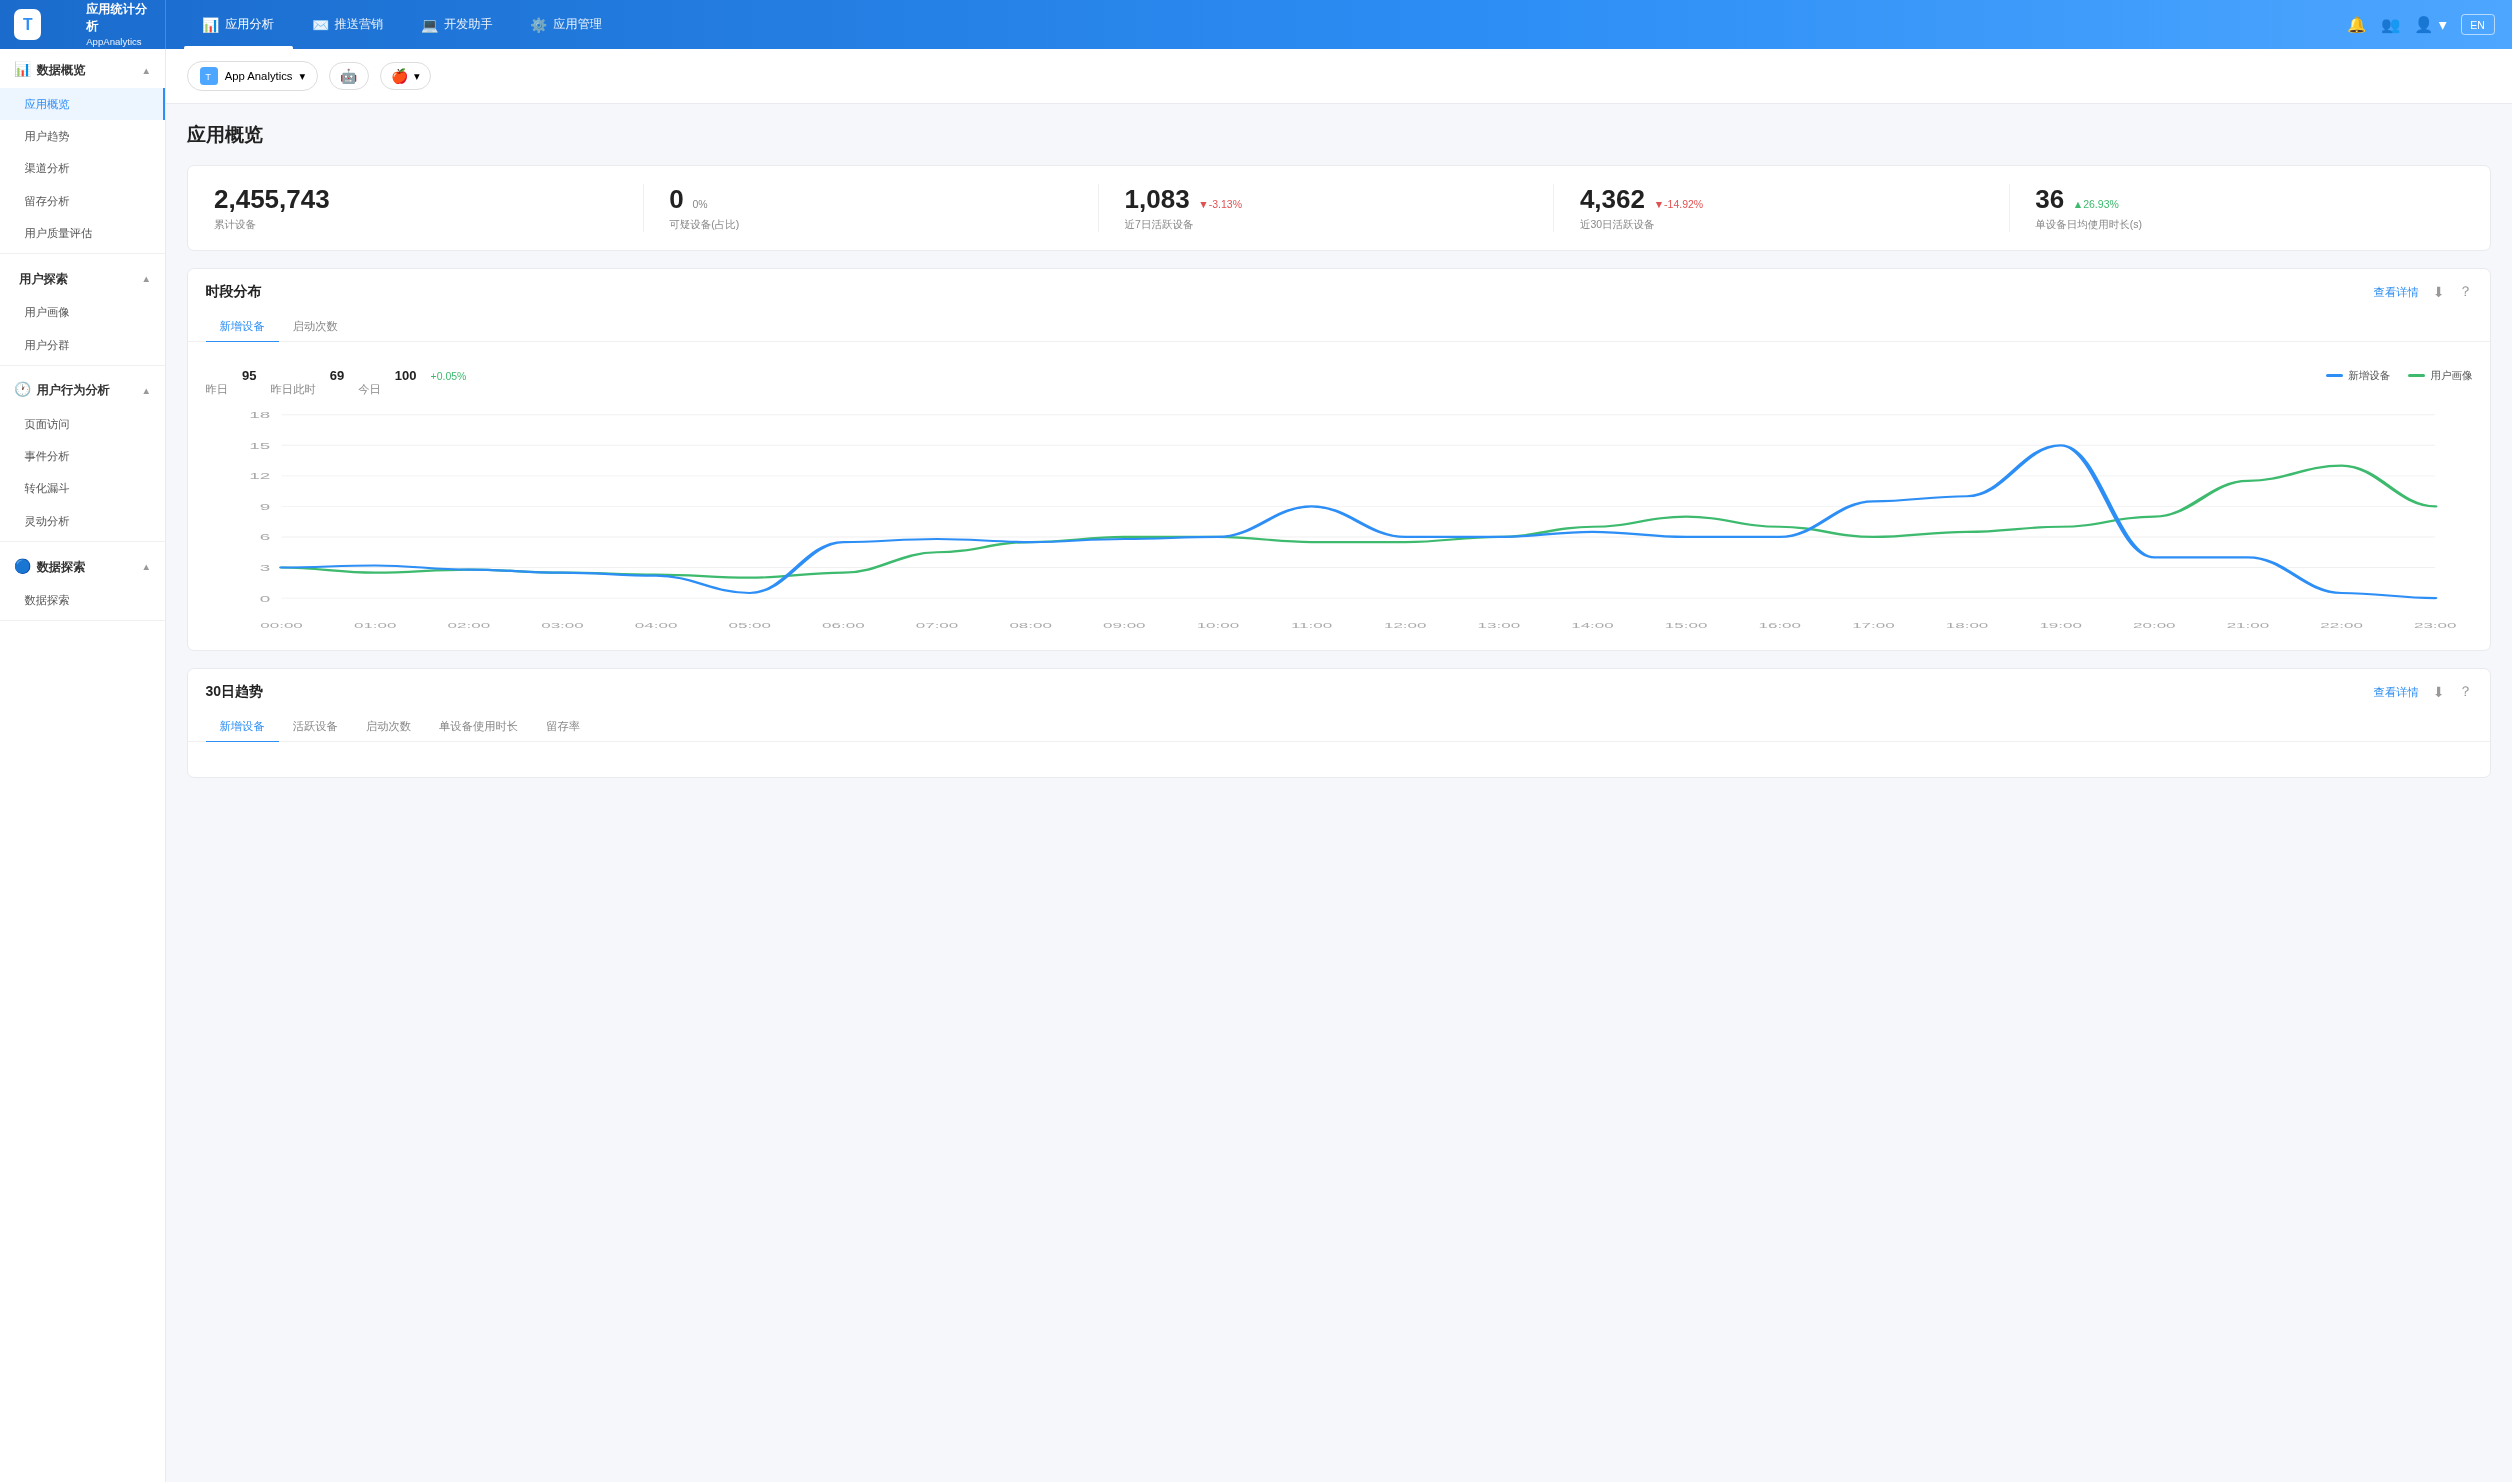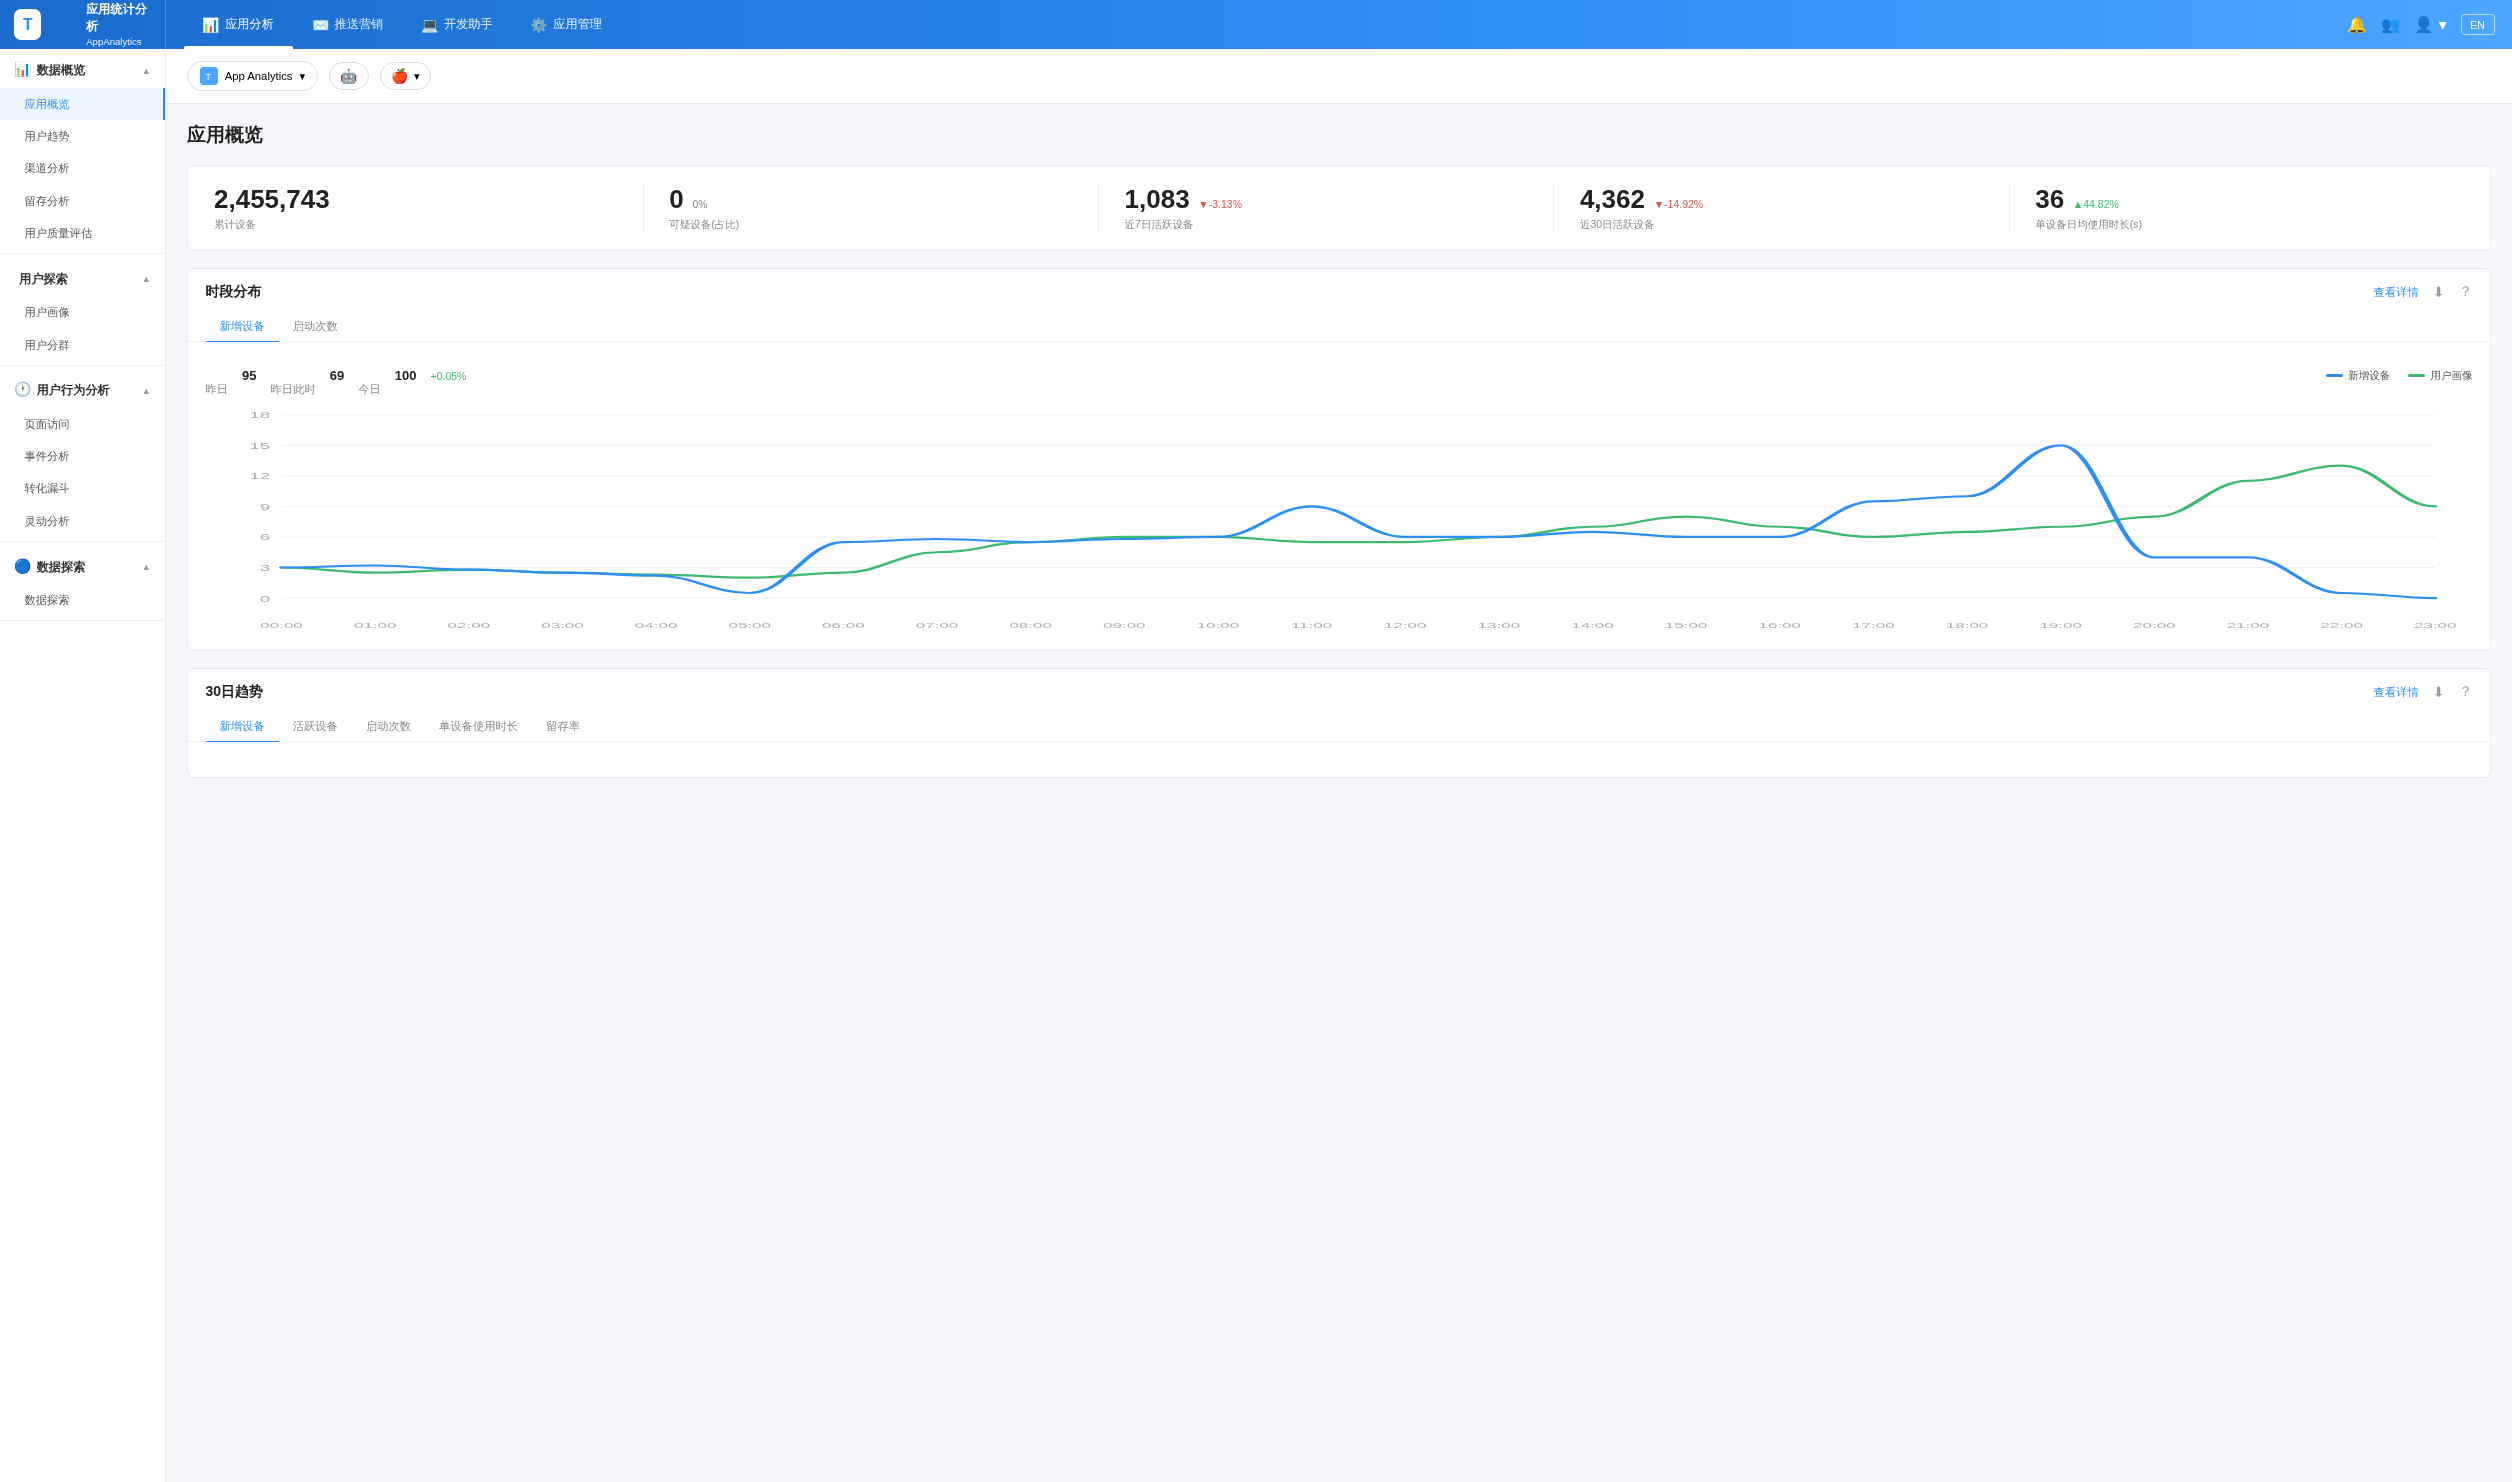--- a/index.html
+++ b/index.html
@@ -282,21 +282,21 @@
           <div class="stat-item">
     <div class="stat-value-row">
       <span class="stat-value">4,362</span>
       <span class="stat-change down">▼-14.92%</span>
     </div>
     <div class="stat-label">近30日活跃设备</div>
   </div>
           <div class="stat-item">
     <div class="stat-value-row">
       <span class="stat-value">36</span>
-      <span class="stat-change up">▲44.82%</span>
+      <span class="stat-change up">▲26.93%</span>
     </div>
     <div class="stat-label">单设备日均使用时长(s)</div>
   </div>
         </div>
 
       <div class="chart-section">
         <div class="chart-header">
           <span class="chart-title">时段分布</span>
           <div class="chart-header-right">
             <span class="chart-link">查看详情</span>

